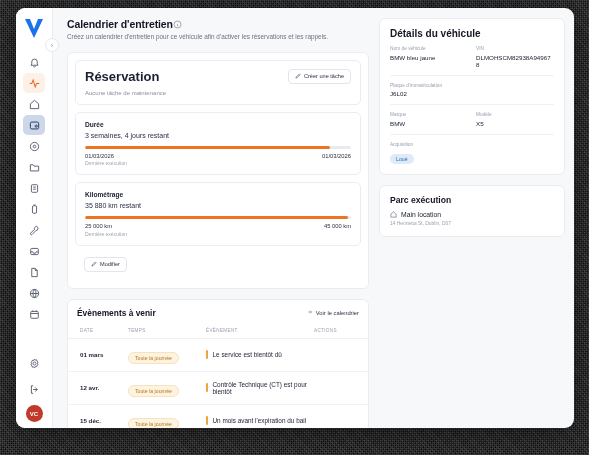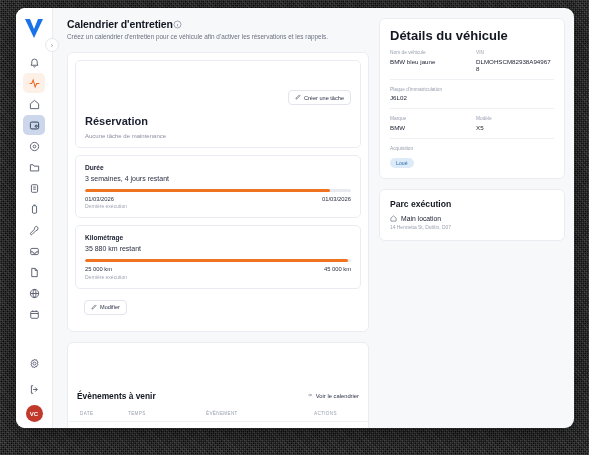--- a/index.html
+++ b/index.html
@@ -84,21 +84,21 @@
   .card {
     background: #fff; border: 1px solid #ebecf2; border-radius: 6px;
   }
 
   .sub-card {
     background: #fff; border: 1px solid #ebecf2; border-radius: 5px;
     padding: 8px 9px;
   }
 
   .reserv-head { display: flex; align-items: center; justify-content: space-between; }
-  .reserv-title { font-size: 11px; font-weight: bold; color: #1b2031; margin-top: 46px; }
+  .reserv-title { font-size: 13px; font-weight: bold; color: #1b2031; }
   .reserv-empty { font-size: 6px; color: #8b90a0; margin-top: 6px; }
 
   .btn-sm {
     border: 1px solid #e3e4ec; background: #fff; border-radius: 4px;
     font-size: 5.6px; color: #2c3246; padding: 3px 6px;
     display: inline-flex; align-items: center; gap: 3px;
     white-space: nowrap;
   }
   .btn-sm svg { width: 6px; height: 6px; }
 
@@ -109,21 +109,21 @@
   }
   .bar-fill { position:absolute; left:0; top:0; bottom:0; background: #f07322; border-radius: 3px; }
   .bar-foot { display: flex; justify-content: space-between; margin-top: 4px; }
   .foot-left { font-size: 5.8px; color: #2b3044; }
   .foot-sub { font-size: 5px; color: #a0a4b2; margin-top: 1.5px; }
   .foot-right { font-size: 5.8px; color: #2b3044; }
 
   .modifier-row { padding: 7px 9px 9px; }
 
   
-  .events-head { display:flex; align-items:center; justify-content: space-between; padding: 8px 9px 6px; margin-top: 40px; }
+  .events-head { display:flex; align-items:center; justify-content: space-between; padding: 8px 9px 6px; }
   .events-title { font-size: 8.4px; font-weight: bold; color: #131722; }
   .link-sm { font-size: 5.8px; color: #2c3246; display: inline-flex; align-items: center; gap: 3px; }
   .link-sm svg { width: 6px; height: 6px; color:#6b7183; }
 
   table.events { width: 100%; border-collapse: collapse; }
   table.events th {
     font-size: 4.6px; color: #9aa0b0; font-weight: normal; text-transform: uppercase;
     letter-spacing: .35px; padding: 4px 0 5px; text-align: left;
     border-bottom: 1px solid #f0f1f5;
   }
@@ -137,21 +137,21 @@
   th.c-actions { text-align: right; padding-right: 12px !important; }
   .pill {
     display: inline-block; font-size: 5.2px; color: #b5791a;
     background: #fdf3e0; border: 1px solid #f6e3bd; border-radius: 8px;
     padding: 2px 6px; white-space: nowrap;
   }
   .ev-text { display: flex; align-items: center; gap: 5px; }
   .ev-bar { width: 1.5px; height: 9px; background: #f0a33a; border-radius: 2px; flex: 0 0 auto; }
 
   
-  .det-title { font-size: 13px; font-weight: bold; color: #131722; padding: 9px 10px 7px; }
+  .det-title { font-size: 10px; font-weight: bold; color: #131722; padding: 9px 10px 7px; }
   .det-grid { padding: 0 10px 9px; }
   .det-row { display: flex; gap: 8px; }
   .det-cell { flex: 1 1 0; min-width: 0; }
   .det-k { font-size: 4.8px; color: #9aa0b0; }
   .det-v { font-size: 6.2px; color: #1b2031; margin-top: 2.5px; word-break: break-all; }
   .det-sep { height: 1px; background: #f0f1f5; margin: 7px 0; }
   .badge-blue {
     display: inline-block; font-size: 5.2px; color: #2c6fb5;
     background: #ddeaf7; border-radius: 8px; padding: 2px 6px; margin-top: 3px;
   }

